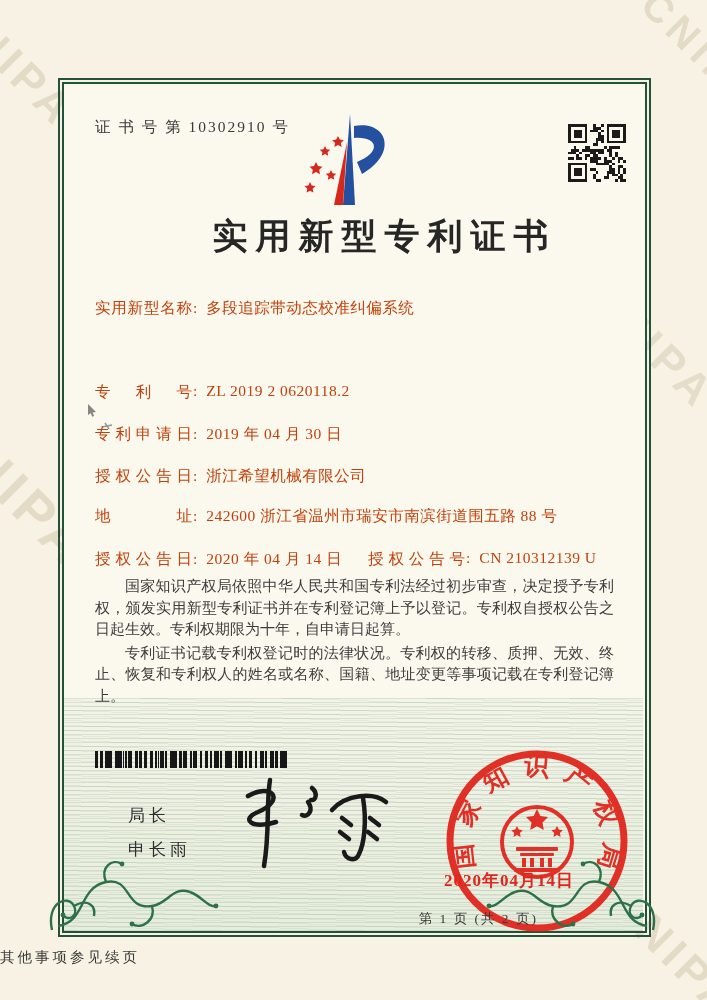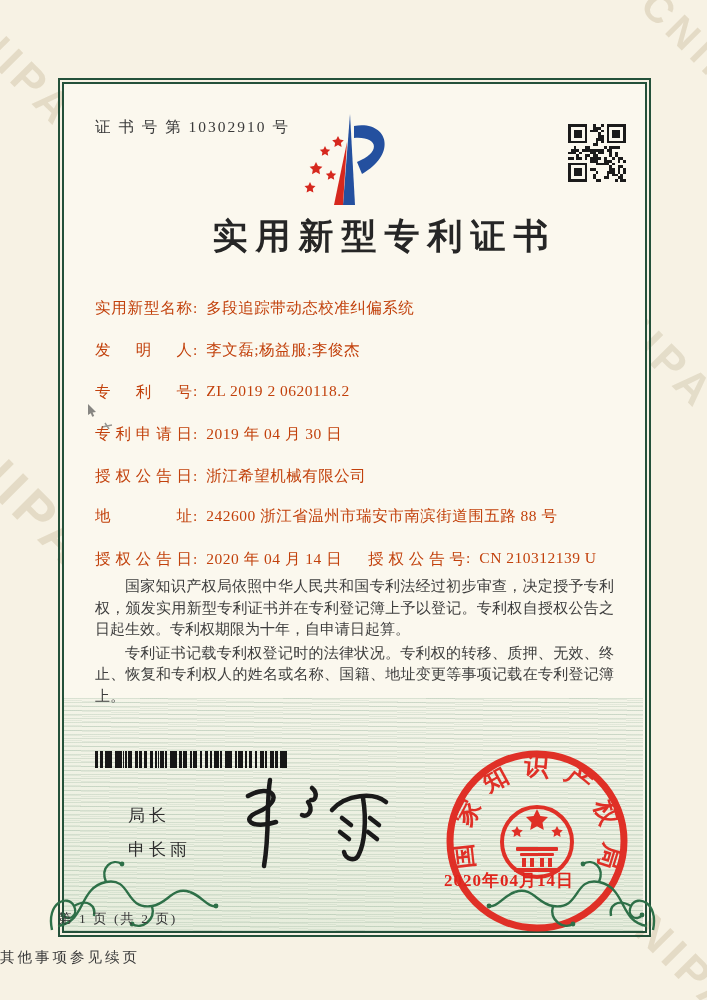--- a/index.html
+++ b/index.html
@@ -50,21 +50,21 @@
   
   .seal{left:442px;top:746px;width:190px;height:190px;opacity:0.94;}
   .seal-date{left:444px;top:869px;width:190px;font-size:17px;color:#e0251c;
              letter-spacing:1px;font-weight:bold;}
 
   
   .signer{left:128px;font-size:17px;letter-spacing:4px;color:#2e2e2e;}
   .sig{left:212px;top:774px;width:185px;height:100px;}
 
   
-  .page-footer{left:58px;top:910px;width:480px;text-align:left;font-size:13.5px;
+  .page-footer{left:58px;top:910px;width:480px;text-align:right;font-size:13.5px;
                letter-spacing:2px;color:#3a3a3a;}
   .cont-note{left:0;top:948px;width:707px;text-align:left;font-size:14.5px;
              letter-spacing:3px;color:#3a3a3a;}
 
   .flourish{pointer-events:none;}
   .artifact{opacity:0.55;}
 </style>
 </head>
 <body>
 
@@ -221,23 +221,20 @@
         <rect x="0" y="14" width="7" height="7"></rect>
         <rect x="1" y="15" width="5" height="5" fill="#fbf8ee"></rect>
         <rect x="2" y="16" width="3" height="3"></rect>
       </svg></div>
 
   <div class="abs title">实用新型专利证书</div>
 
   <div class="abs frow" style="top:298px;">
     <span class="flabel">实用新型名称</span><span class="fcolon">:</span><span class="fvalue">多段追踪带动态校准纠偏系统</span>
   </div>
-  <div class="abs frow" style="top:340px;">
-    <span class="flabel">发明人</span><span class="fcolon">:</span><span class="fvalue">李文磊;杨益服;李俊杰</span>
-  </div>
   <div class="abs frow" style="top:382px;">
     <span class="flabel">专利号</span><span class="fcolon">:</span><span class="fvalue">ZL 2019 2 0620118.2</span>
   </div>
   <div class="abs frow" style="top:424px;">
     <span class="flabel">专利申请日</span><span class="fcolon">:</span><span class="fvalue">2019 年 04 月 30 日</span>
   </div>
   <div class="abs frow" style="top:466px;">
     <span class="flabel">授权公告日</span><span class="fcolon">:</span><span class="fvalue">浙江希望机械有限公司</span>
   </div>
   <div class="abs frow" style="top:506px;">

